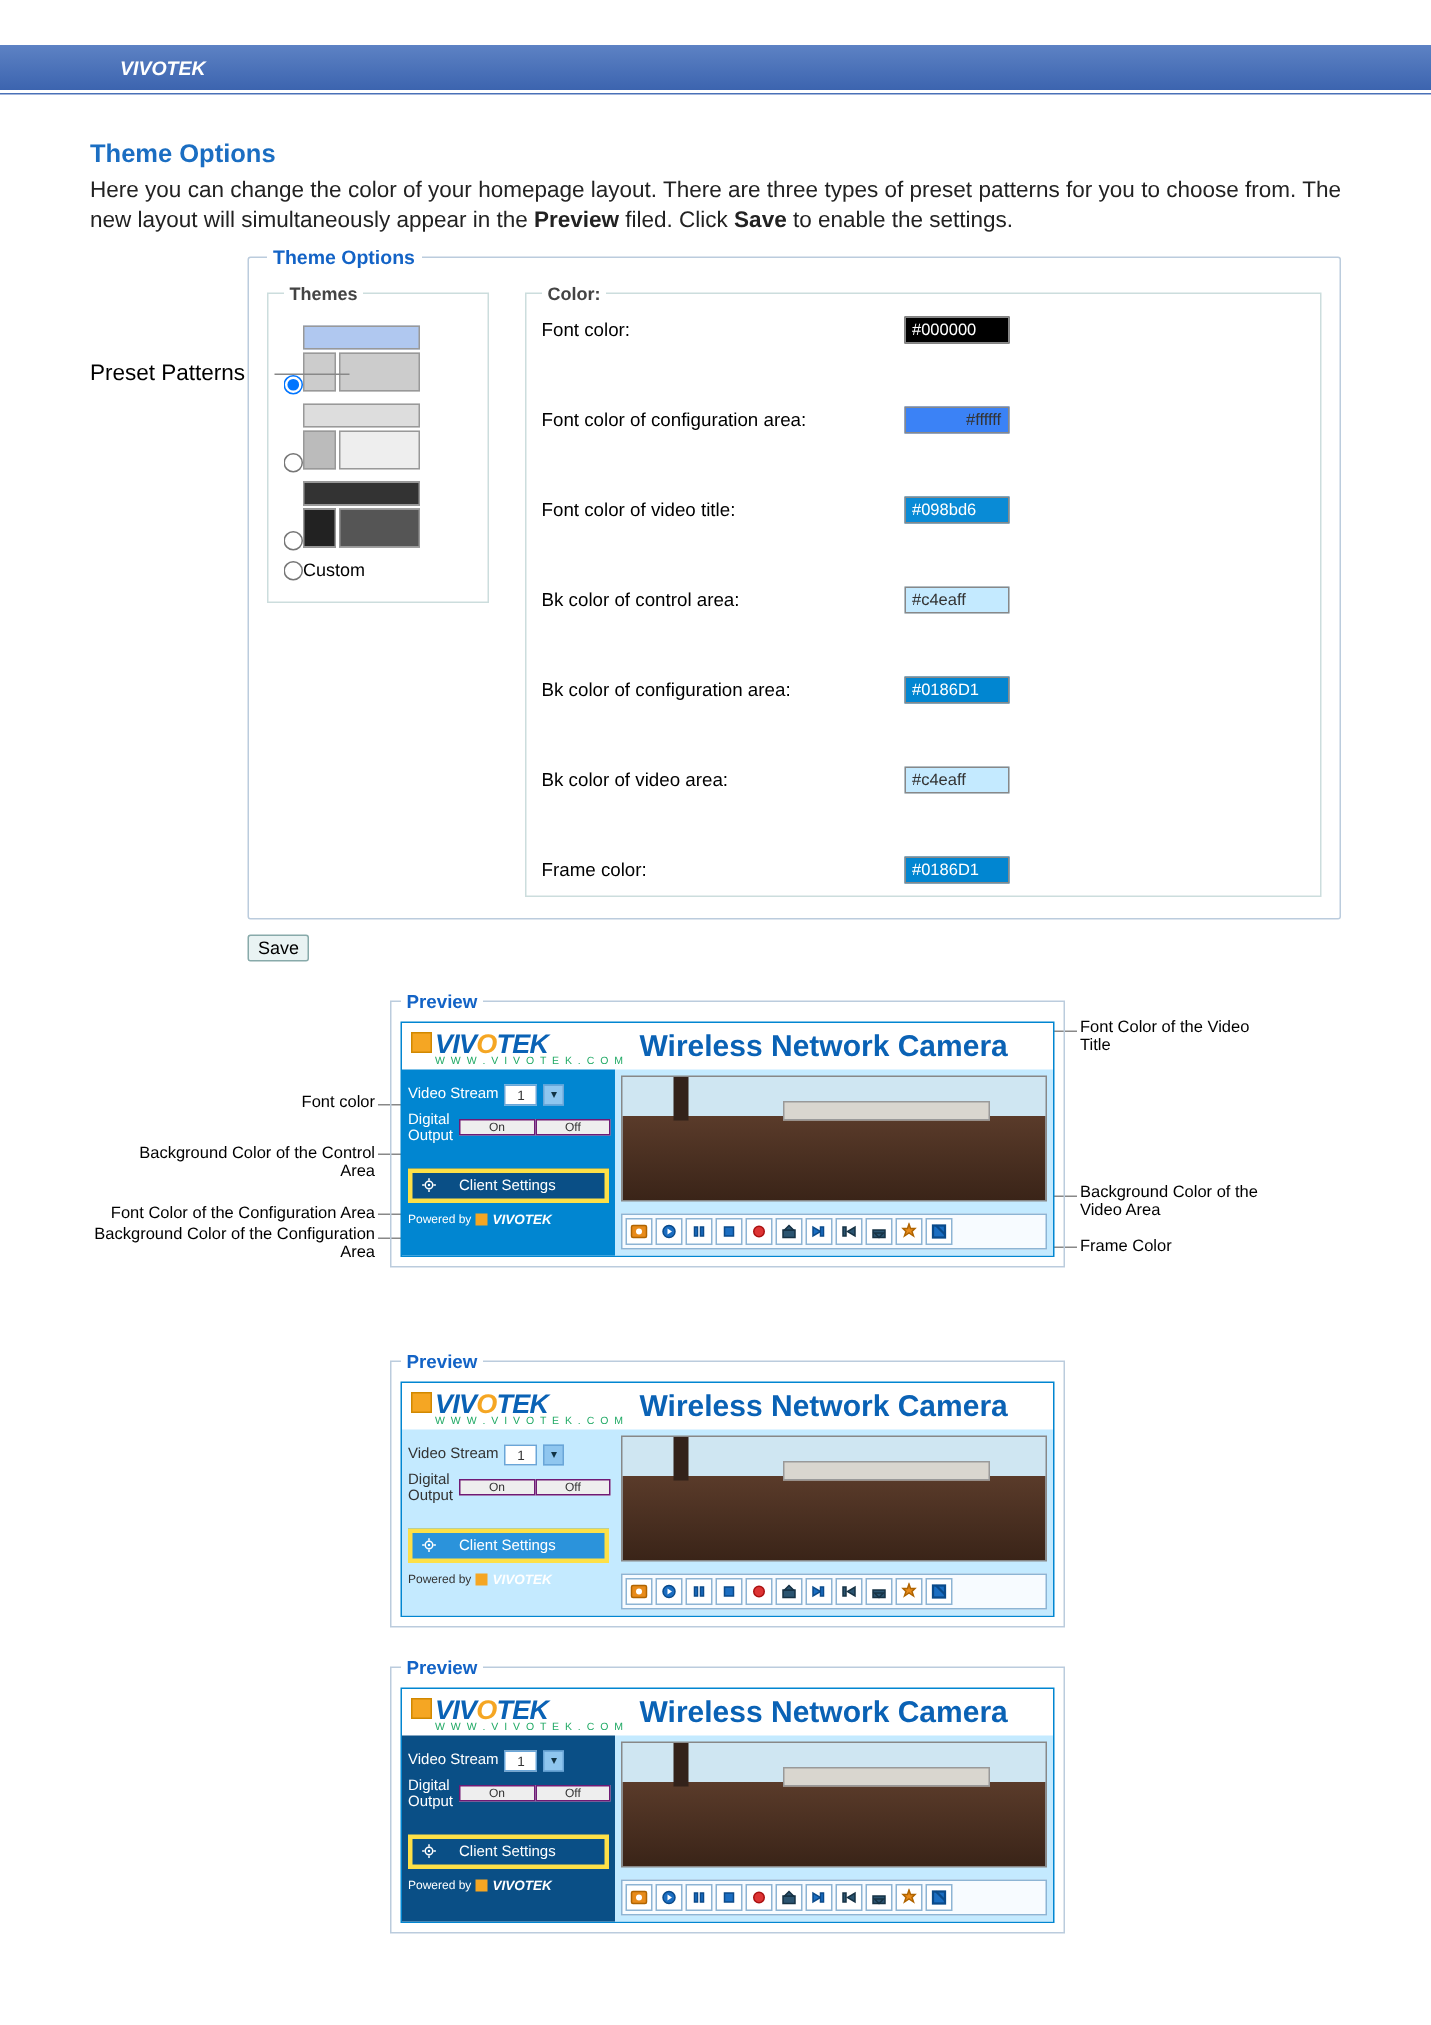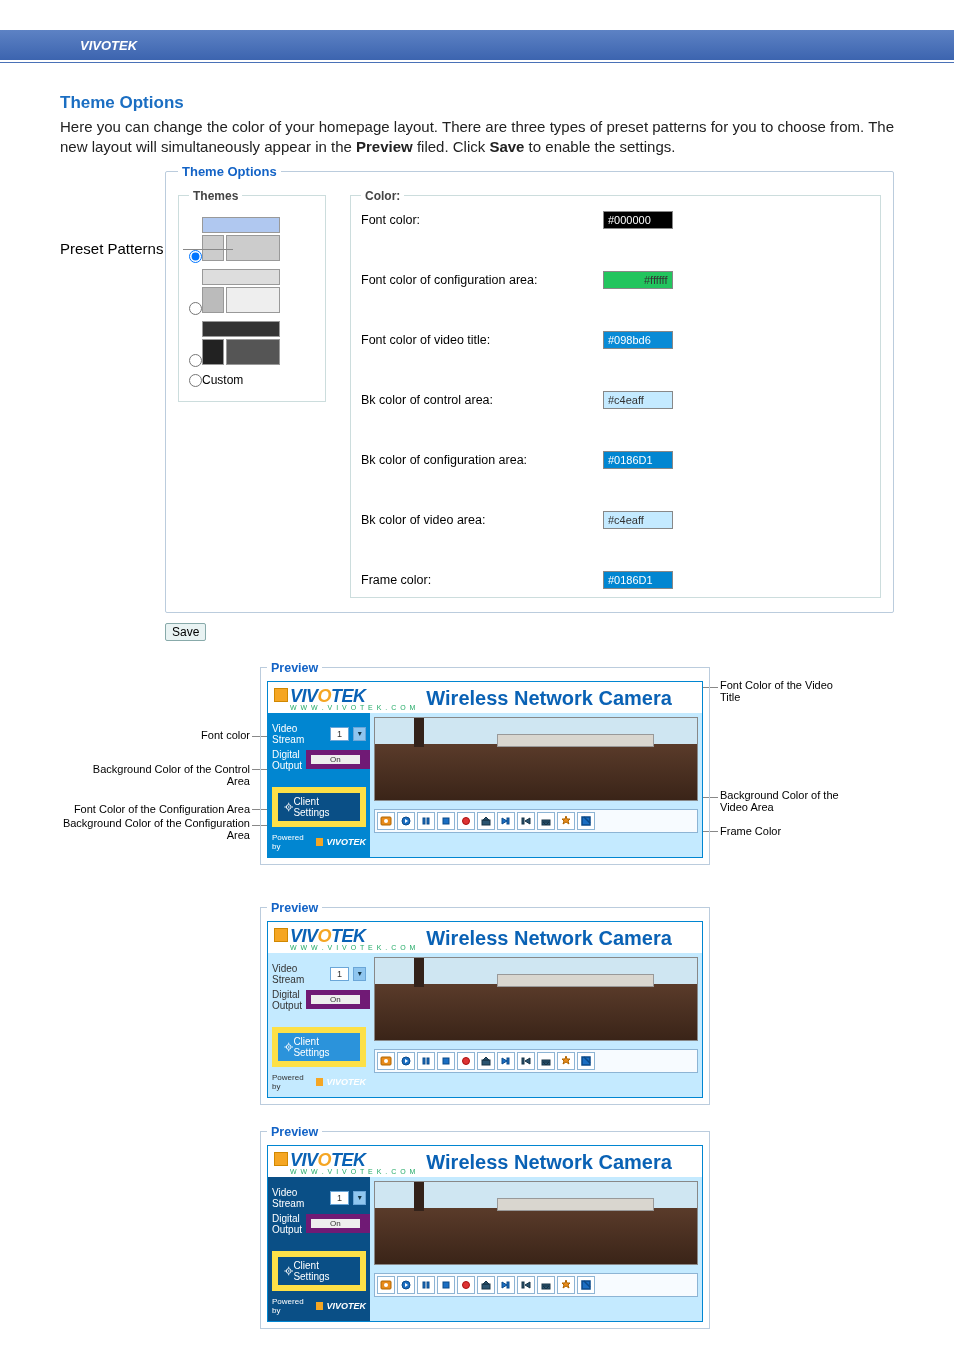--- a/index.html
+++ b/index.html
@@ -44,27 +44,27 @@
   fieldset.preview > legend { color:#1363c6; font-size:12.5px; padding:0 4px; font-weight: bold;}
   .prev-inner { border:1px solid #0186D1;}
   .prev-header { display:flex; align-items:center; gap:10px; padding:4px 6px 2px 6px;}
   .logo { display:flex; align-items:baseline; gap:2px; }
   .logo .mark { width:14px; height:14px; background:#f5a623; border:1px solid #d18800; display:inline-block;}
   .logo .name { font-weight:bold; font-style:italic; color:#0a62b5; font-size:18px; letter-spacing:-0.5px;}
   .logo .name .o { color:#f5a623; }
   .prev-title { color:#0a62b5; font-weight:bold; font-size:20px; }
   .prev-sub { font-size:7px; color:#2a6; letter-spacing:1px; margin-left:16px; margin-top:-3px;}
   .prev-body { display:flex; }
-  .prev-side { width:102px; background:#0186D1; color:#fff; font-size:10px; padding:6px 4px 6px 4px;}
+  .prev-side { width:142px; background:#0186D1; color:#fff; font-size:10px; padding:6px 4px 6px 4px;}
   .prev-side .row { display:flex; align-items:center; gap:4px; margin:4px 0;}
   .prev-side .sel { background:#fff; color:#333; border:1px solid #6aa6d8; height:14px; width:22px; font-size:9px; display:inline-flex; align-items:center; justify-content:center;}
   .prev-side .dd { width:14px; height:14px; background:#8fc6ef; border:1px solid #6aa6d8; display:inline-flex; align-items:center; justify-content:center; font-size:8px; color:#134;}
   .onoff { display:inline-flex; }
-  .onoff span{ border:5px solid #701a75; background:#eee; color:#333; font-size:8px; padding:0 19px;}
-  .cs-btn { background:#0a4f86; color:#fff; font-size:10px; padding:3px 6px; display:flex; align-items:center; gap:0; margin-top:16px; border:6px solid #fde047;}
+  .onoff span{ border:1px solid #701a75; background:#eee; color:#333; font-size:8px; padding:0 19px;}
+  .cs-btn { background:#0a4f86; color:#fff; font-size:10px; padding:3px 6px; display:flex; align-items:center; gap:15px; margin-top:16px; border:3px solid #fde047;}
   .cs-btn.light { background:#2b93db;}
   .gear { width:10px;height:10px; display:inline-block; }
   .powered { font-size:8px; color:#fff; margin-top:6px; display:flex; gap:3px; align-items:center;}
   .powered .mini { font-weight:bold; font-style:italic; color:#fff; font-size:9px;}
   .prev-main { flex:1; background:#c4eaff; padding:4px;}
   .photo { width:100%; height:84px; background:
      linear-gradient(180deg,#cfe6f2 0%, #cfe6f2 32%, #5a3b2a 32%, #3a2418 100%);
      position:relative; border:1px solid #888;}
   .photo::before{content:"";position:absolute;left:38%;top:20%;width:48%;height:14%;background:#d9d6cf;border:1px solid #999;}
   .photo::after{content:"";position:absolute;left:12%;top:0;width:10px;height:36%;background:#33221a;}
@@ -139,21 +139,21 @@
                 <span style="font-size:12px">Custom</span>
               </div>
             </fieldset>
 
             <fieldset class="inner" style="flex:1">
               <legend>Color:</legend>
               <div class="color-grid" id="color-grid">
                   <div>Font color:</div>
                   <div class="swatch" style="background: rgb(0, 0, 0); color: rgb(255, 255, 255);">#000000</div>
                   <div>Font color of configuration area:</div>
-                  <div class="swatch" style="background: #22c55e; color: rgb(51, 51, 51); padding-left: 40px;">#ffffff</div>
+                  <div class="swatch" style="background: #3b82f6; color: rgb(51, 51, 51); padding-left: 40px;">#ffffff</div>
                   <div>Font color of video title:</div>
                   <div class="swatch" style="background: rgb(9, 139, 214); color: rgb(255, 255, 255);">#098bd6</div>
                   <div>Bk color of control area:</div>
                   <div class="swatch" style="background: rgb(196, 234, 255); color: rgb(51, 51, 51);">#c4eaff</div>
                   <div>Bk color of configuration area:</div>
                   <div class="swatch" style="background: rgb(1, 134, 209); color: rgb(255, 255, 255);">#0186D1</div>
                   <div>Bk color of video area:</div>
                   <div class="swatch" style="background: rgb(196, 234, 255); color: rgb(51, 51, 51);">#c4eaff</div>
                   <div>Frame color:</div>
                   <div class="swatch" style="background: rgb(1, 134, 209); color: rgb(255, 255, 255);">#0186D1</div>

